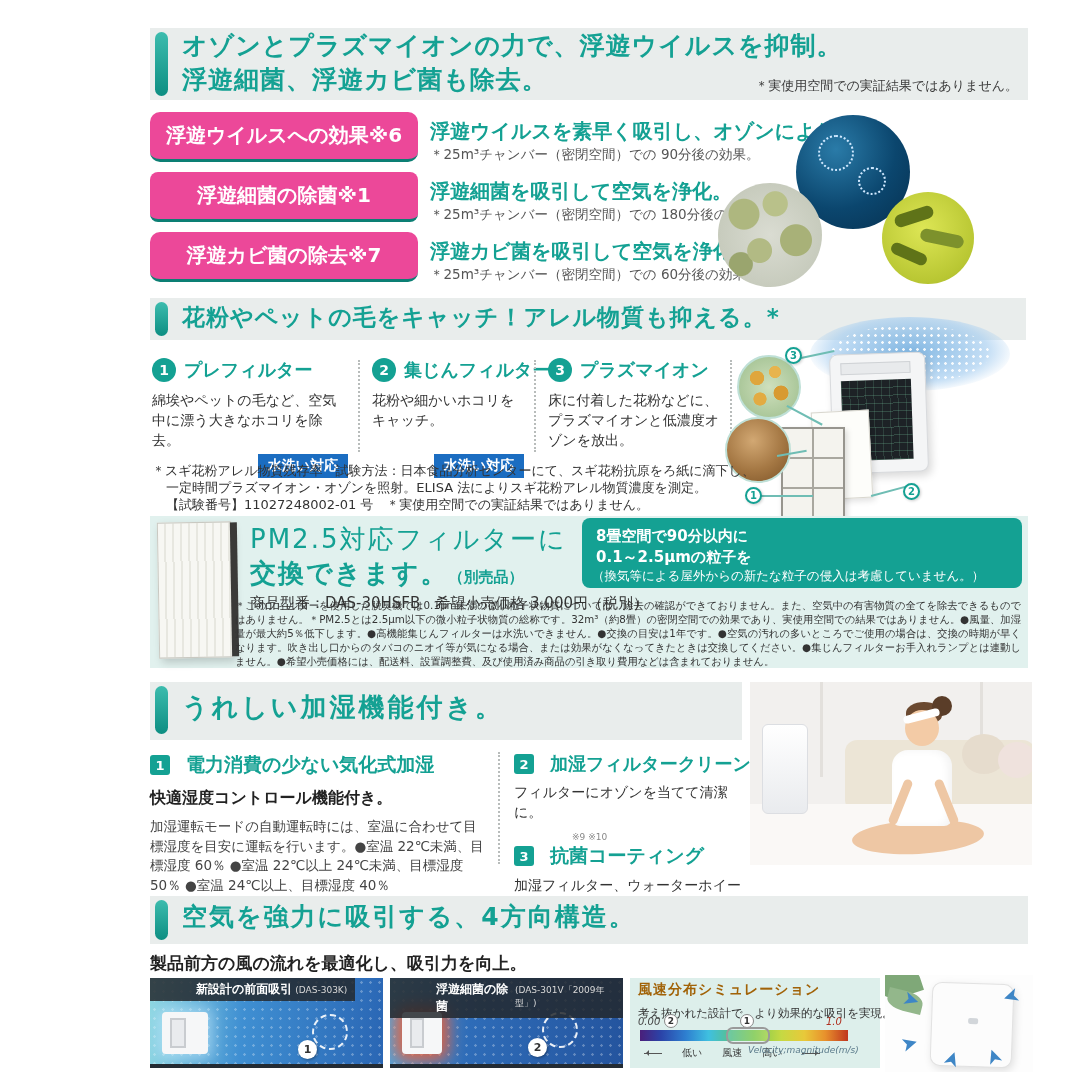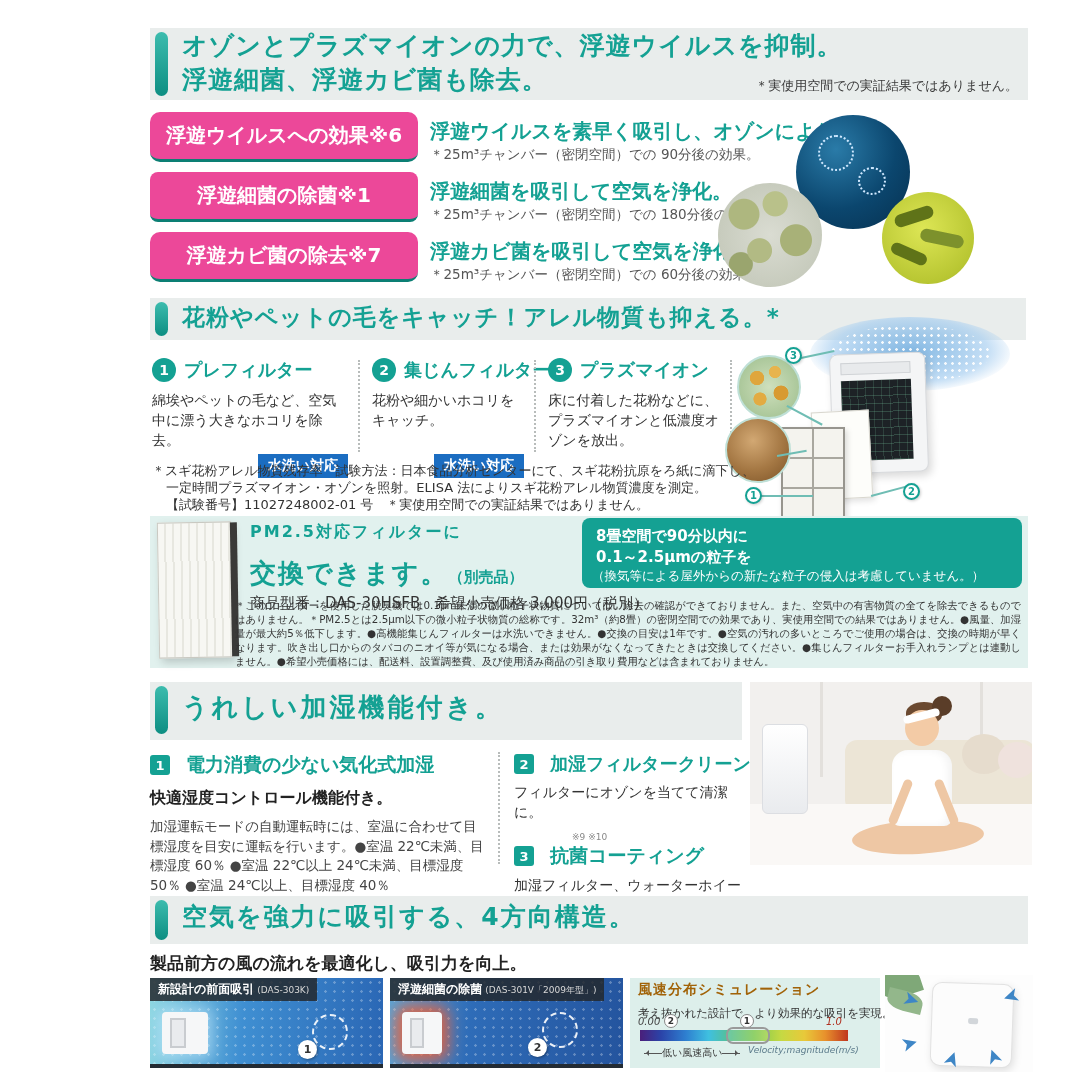--- a/index.html
+++ b/index.html
@@ -98,21 +98,21 @@
         border:2px solid #14a193; color:#14a193; font-size:10px; font-weight:bold;
         display:flex; align-items:center; justify-content:center; box-shadow:1px 1px 3px rgba(0,0,0,.2); }
   .tline { position:absolute; background:#6fbdb4; height:1.5px; transform-origin:left center; }
 
   
   #s3-box { position:absolute; left:150px; top:516px; width:878px; height:152px; background:#e1f1ee; }
   .s3-filter { position:absolute; left:8px; top:6px; width:74px; height:136px; background:#fafaf6;
         background-image:repeating-linear-gradient(90deg,#f7f7f3 0 6px,#e7e7e0 6px 8px);
         border:1px solid #c9c9c2; box-shadow:3px 4px 8px rgba(0,0,0,.18); transform:rotate(-1deg); }
   .s3-filter-edge { position:absolute; right:-7px; top:0; width:7px; height:100%; background:#3a3a38; }
-  .s3-t1 { position:absolute; left:100px; top:6px; font-size:16px; font-weight:bold; color:#14a193; letter-spacing:2px; }
+  .s3-t1 { position:absolute; left:100px; top:6px; font-size:26px; font-weight:normal; color:#14a193; letter-spacing:2px; }
   .s3-t2 { position:absolute; left:100px; top:40px; font-size:26px; font-weight:bold; color:#14a193; letter-spacing:2px; }
   .s3-t2 .paren { font-size:15px; letter-spacing:0; }
   .s3-prod { position:absolute; left:100px; top:78px; font-size:15px; color:#333; }
   .s3-teal { position:absolute; left:432px; top:2px; width:440px; height:70px; background:#14a193;
              border-radius:8px; color:#fff; }
   .s3-teal-l1 { position:absolute; left:14px; top:8px; font-size:15px; font-weight:bold; line-height:21px; }
   .s3-big { position:absolute; left:188px; top:-4px; font-size:52px; font-weight:bold; letter-spacing:-2px; }
   .s3-big-unit { font-size:28px; letter-spacing:0; }
   .s3-big-sup { font-size:12px; font-weight:normal; vertical-align:28px; letter-spacing:0; }
   .s3-teal-note { position:absolute; left:10px; bottom:3px; font-size:12.5px; white-space:nowrap; }
@@ -155,21 +155,21 @@
   .s5-lead { position:absolute; left:150px; top:952px; font-size:17px; font-weight:bold; color:#222; }
 
   .cfd { position:absolute; top:978px; width:233px; height:90px; overflow:hidden; border-bottom:4px solid #232b33; }
   .cfd-dots { position:absolute; inset:0;
       background-image:radial-gradient(rgba(255,255,255,.28) 1px, transparent 1.5px);
       background-size:9px 9px; }
   #cfd1 { left:150px; background:linear-gradient(95deg,#8fd8e2,#3f8fd2 40%,#2a66b4); }
   #cfd2 { left:390px; background:linear-gradient(95deg,#5ba6d8,#2e6cb8 35%,#24549e); }
   .cfd-label { position:absolute; left:0; top:0; display:flex; align-items:baseline; gap:3px;
       background:rgba(35,40,45,.85); color:#fff; padding:3px 8px; }
-  .cfd-label .lbl { font-size:12px; font-weight:bold; }
+  .cfd-label .lbl { font-size:12px; font-weight:bold;margin-left:38px; }
   .cfd-label .mdl { font-size:9px; color:#d8d8d8; }
   .cfd-prod { position:absolute; left:12px; top:34px; width:46px; height:42px; background:#f6f7f8;
       border-radius:4px; box-shadow:0 0 14px 5px rgba(200,235,255,.55); }
   .cfd-prod-slot { position:absolute; left:8px; top:6px; width:16px; height:30px; border:2px solid #c9ccd0; background:#e9ebee; }
   .hot { box-shadow:0 0 16px 6px rgba(255,90,40,.85) !important; }
   .dotted-circle { position:absolute; border:2px dashed rgba(255,255,255,.9); border-radius:50%; width:36px; height:36px; }
   .wmk { position:absolute; width:19px; height:19px; border-radius:50%; background:#fff; color:#333;
       font-size:11px; font-weight:bold; display:flex; align-items:center; justify-content:center;
       box-shadow:1px 1px 3px rgba(0,0,0,.35); }
 
@@ -177,21 +177,21 @@
   .sim-title { position:absolute; left:8px; top:3px; font-size:14px; font-weight:bold; color:#a16207; letter-spacing:1px; }
   .sim-desc { position:absolute; left:8px; top:28px; font-size:11.5px; color:#333; white-space:nowrap; }
   .cbar { position:absolute; left:10px; top:52px; width:208px; height:11px;
       background:linear-gradient(90deg,#4a1f7a 0%,#2b43a8 10%,#2e7fd0 22%,#3fc0e0 33%,#58c08a 44%,#7ec94f 55%,#c6d943 68%,#e8c93a 79%,#e8912c 89%,#c0361f 100%); }
   .cbar-min { position:absolute; left:8px; top:38px; font-size:10px; font-style:italic; color:#444; }
   .cbar-max { position:absolute; left:196px; top:38px; font-size:10px; font-style:italic; color:#b03020; }
   .cbar-box { position:absolute; left:96px; top:49px; width:44px; height:17px; border:2px solid #9a9a9a;
       border-radius:7px; background:rgba(255,255,255,.15); }
   .smk { position:absolute; width:14px; height:14px; border-radius:50%; background:#fff; border:1px solid #888;
       color:#333; font-size:9px; font-weight:bold; display:flex; align-items:center; justify-content:center; }
-  .scale-words { position:absolute; left:14px; top:68px; display:flex; align-items:center; gap:0;
+  .scale-words { position:absolute; left:14px; top:68px; display:flex; align-items:center; gap:20px;
       font-size:10px; color:#333; }
   .arrow-seg { width:18px; height:1px; background:#555; position:relative; }
   .arrow-seg.left::before { content:""; position:absolute; left:-1px; top:-3px; border:3.5px solid transparent; border-right-color:#555; }
   .arrow-seg.right::after { content:""; position:absolute; right:-1px; top:-3px; border:3.5px solid transparent; border-left-color:#555; }
   .vel-label { position:absolute; left:118px; top:67px; font-size:9px; font-style:italic; color:#5a7a8a; }
 
   #s5-photo { position:absolute; left:885px; top:975px; width:148px; height:97px; background:#fdfdfd; overflow:hidden; }
   .palm { position:absolute; background:#7fa878; border-radius:0 50% 0 50%; }
   .s5-prod { position:absolute; left:46px; top:8px; width:82px; height:84px; background:#fcfcfc;
       border:1px solid #e2e2e2; border-radius:10px; transform:rotate(2deg);

